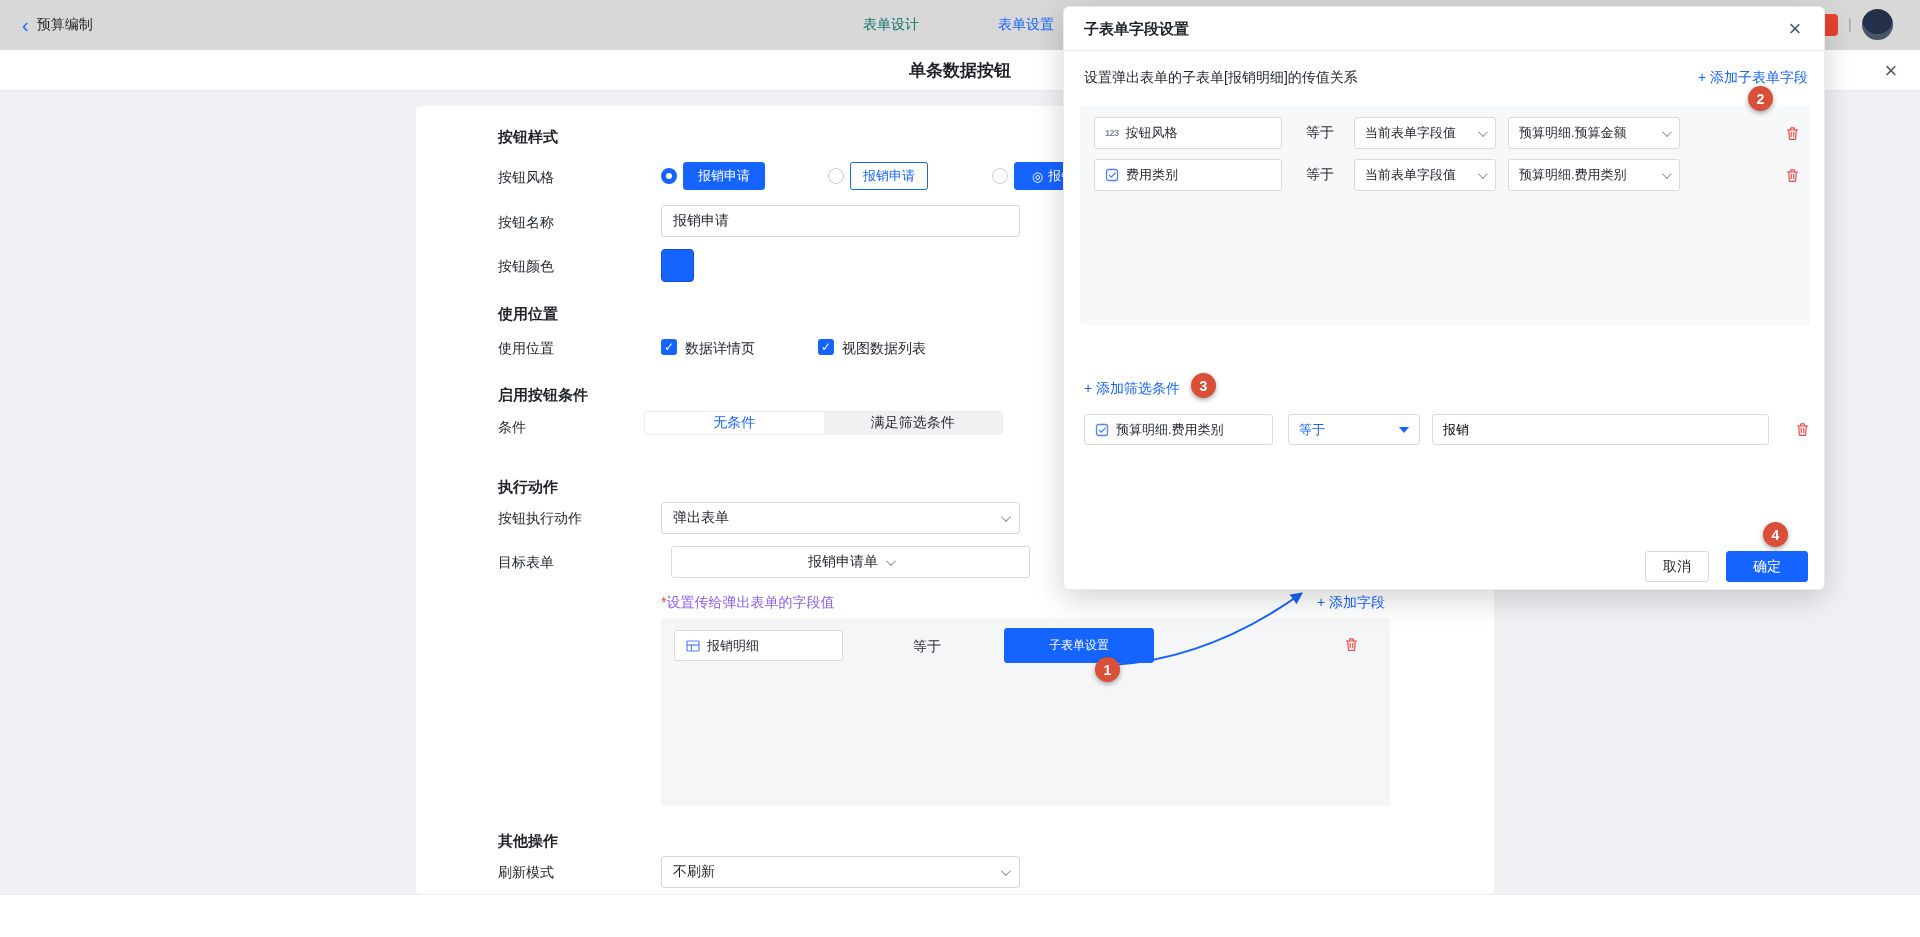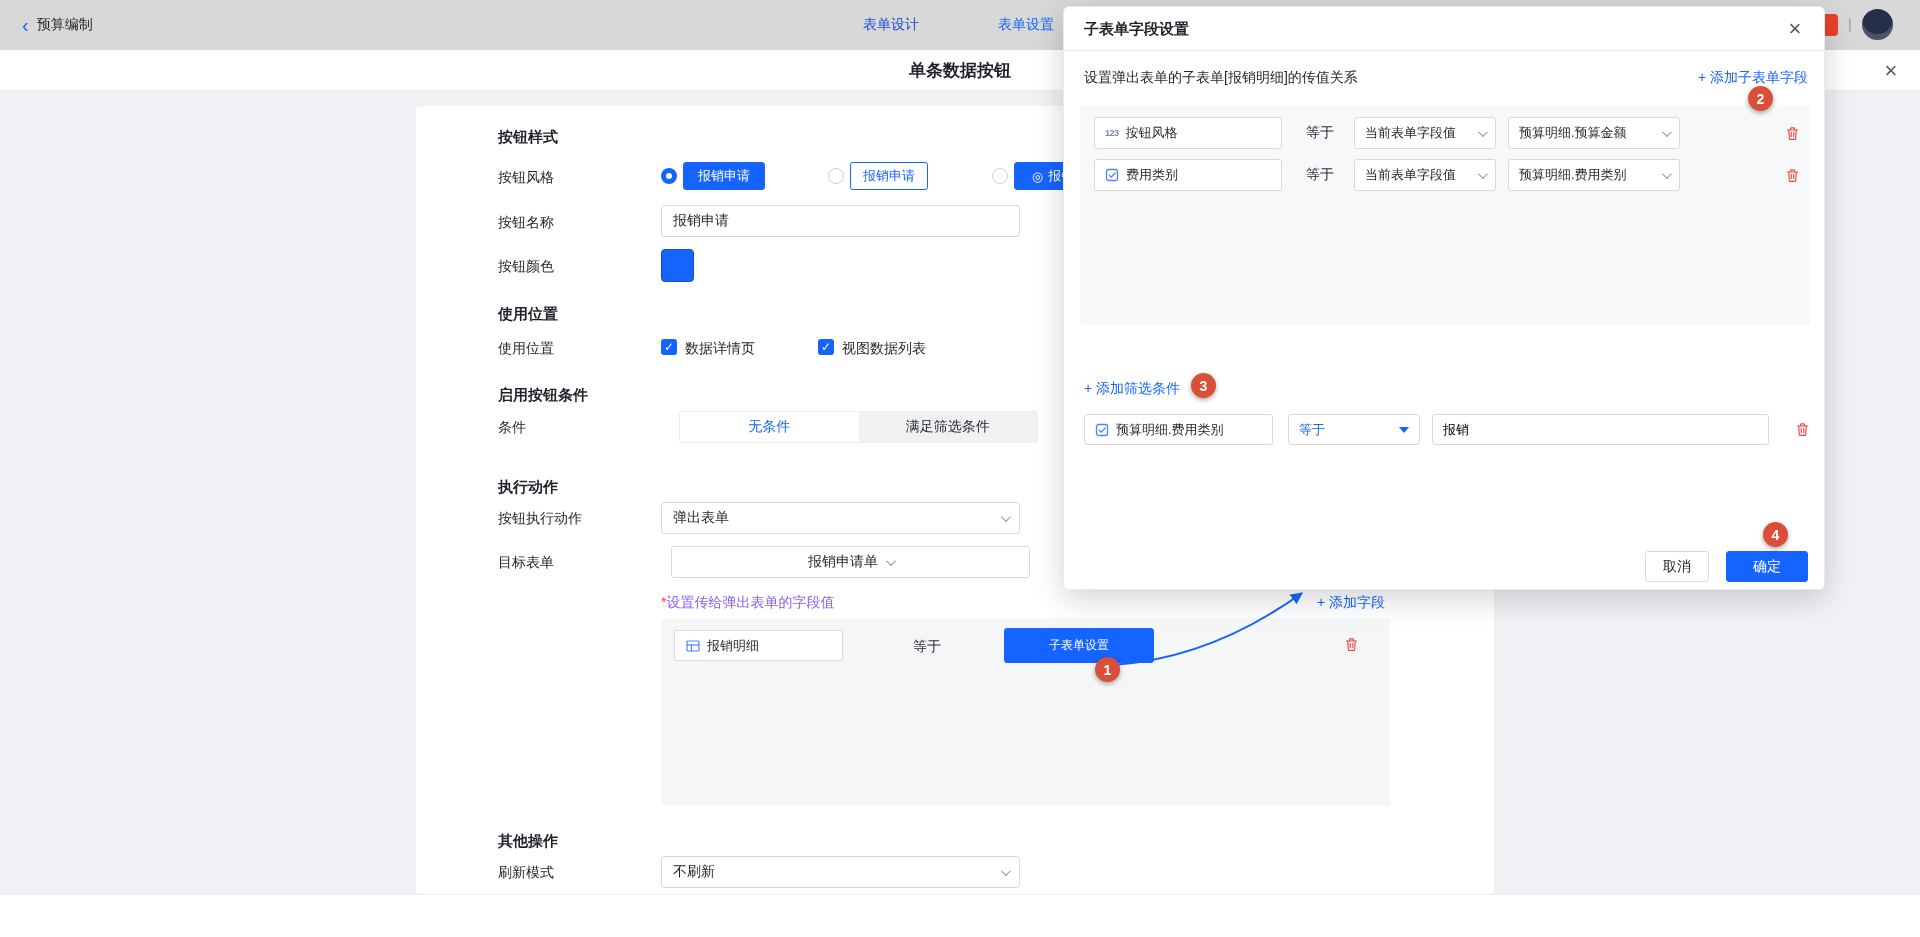--- a/index.html
+++ b/index.html
@@ -9,21 +9,21 @@
     font-family:"Liberation Sans","DejaVu Sans",sans-serif;
     background:#f0f1f4; color:#1f2329; font-size:14px;
   }
 
   
   .topbar { position:absolute; left:0; top:0; width:1920px; height:50px; background:#d8d8d8; z-index:5; }
   .back-group { position:absolute; left:22px; top:0; height:50px; display:flex; align-items:center; gap:8px; cursor:pointer; }
   .back-chev { color:#1664ff; font-size:20px; line-height:1; }
   .back-label { font-size:14px; color:#1f2329; }
   .top-tab { position:absolute; top:0; height:50px; display:flex; align-items:center; font-size:14px; cursor:pointer; }
-  .tab-design { left:863px; color:#1d4ed8; }
+  .tab-design { left:863px; color:#0f766e; }
   .tab-settings { left:998px; color:#1664ff; }
   .noti { position:absolute; left:1818px; top:14px; width:20px; height:22px; background:#e8432e; border-radius:4px; }
   .sep { position:absolute; left:1848px; top:16px; color:#9aa0a6; font-size:14px; }
   .avatar { position:absolute; left:1862px; top:9px; width:31px; height:31px; border-radius:50%;
     background:#24304a; box-shadow:inset 0 -6px 0 rgba(255,255,255,.18); }
 
   
   .titlebar { position:absolute; left:0; top:50px; width:1920px; height:41px; background:#fff; border-bottom:1px solid #e8e9eb; z-index:4; }
   .page-title { position:absolute; left:0; top:0; width:100%; height:41px; display:flex; align-items:center; justify-content:center;
     font-size:17px; font-weight:bold; color:#1f2329; }
@@ -165,21 +165,21 @@
     <span>✓</span>
   </div>
   <div class="lbl" style="left:269px; top:234px;">数据详情页</div>
   <div class="cbx" style="left:402px; top:233px;">
     <span>✓</span>
   </div>
   <div class="lbl" style="left:426px; top:234px;">视图数据列表</div>
 
   <div class="sec" style="left:82px; top:280px;">启用按钮条件</div>
   <div class="lbl" style="left:82px; top:313px;">条件</div>
-  <div class="segmented" style="left:263px; top:305px; width:359px; height:32px;">
+  <div class="segmented" style="left:228px; top:305px; width:359px; height:24px;">
     <div class="seg seg-on">无条件</div>
     <div class="seg seg-off">满足筛选条件</div>
   </div>
 
   <div class="sec" style="left:82px; top:372px;">执行动作</div>
   <div class="lbl" style="left:82px; top:404px;">按钮执行动作</div>
   <div class="selectbox" style="left:245px; top:396px; width:359px;">
     <span>弹出表单</span>
     <i class="chev"></i>
   </div>

